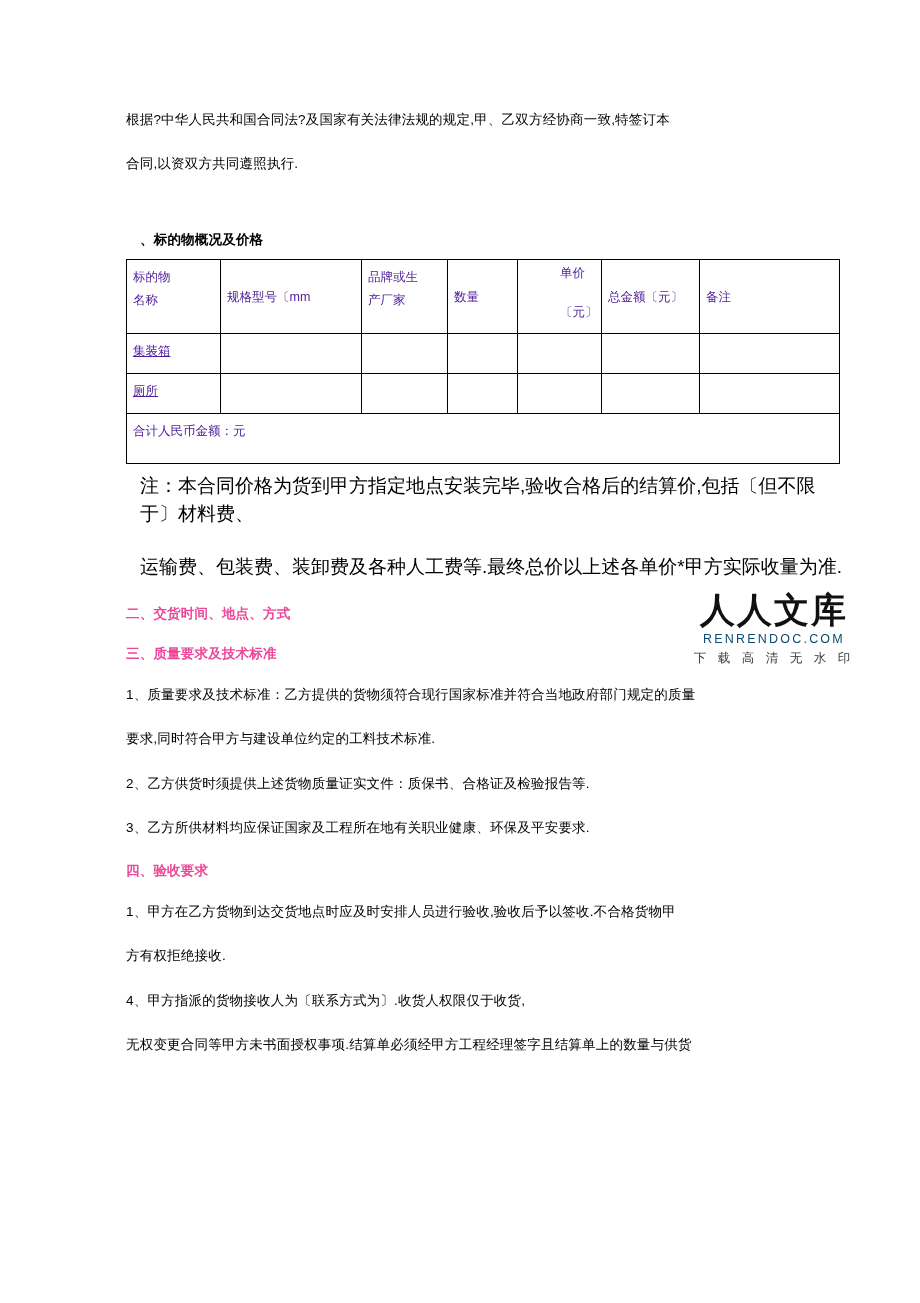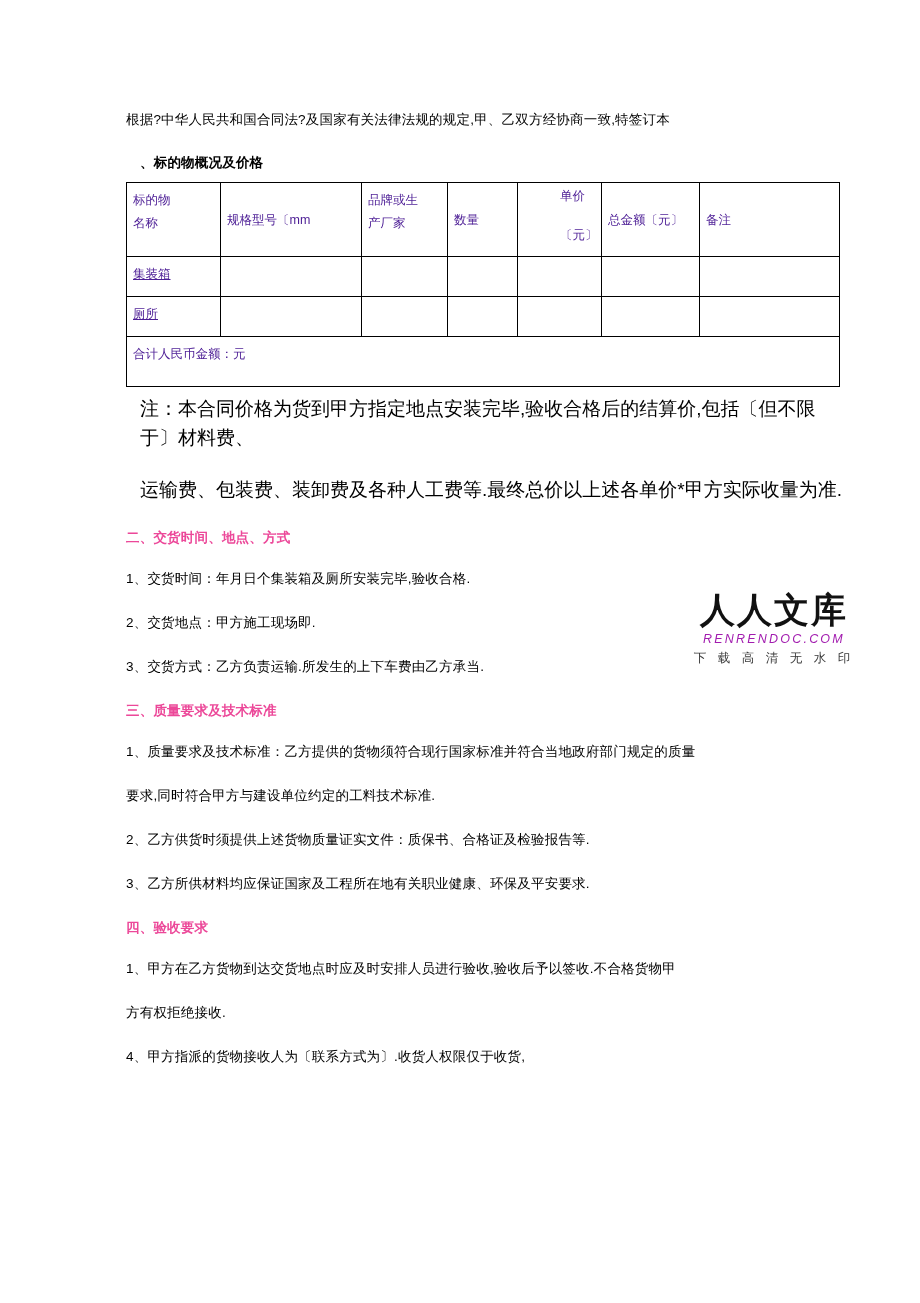--- a/index.html
+++ b/index.html
@@ -112,42 +112,42 @@
     font-family: "DejaVu Serif", serif;
     font-weight: bold;
     font-size: 35px;
     letter-spacing: 2px;
     line-height: 1.05;
   }
   .wm-sub {
     font-family: "Liberation Sans", sans-serif;
     font-size: 12.5px;
     letter-spacing: 2.2px;
-    color: #a21caf;
+    color: #0c4a6e;
     margin-top: 3px;
-    font-style: italic;
   }
   .wm-sub2 {
     font-family: "Liberation Sans", sans-serif;
     font-size: 12.5px;
     letter-spacing: 4px;
     color: #3a3a3a;
     margin-top: 4px;
   }
   .body-list .para {
     margin-bottom: 24px;
   }
 </style>
 </head>
 <body>
 
 <div class="page">
   <div class="doc">
 
     <p class="para">根据?中华人民共和国合同法?及国家有关法律法规的规定,甲、乙双方经协商一致,特签订本</p>
+    <p class="para gap-xl">合同,以资双方共同遵照执行.</p>
 
     <div class="section-title">、标的物概况及价格</div>
 
     <table class="goods">
       <tbody>
           <tr class="head">
         <td style="width:94px" class="cell-two-line">
           <span>标的物</span>
           <span>名称</span>
         </td>
@@ -193,39 +193,35 @@
       <tr class="total">
         <td colspan="7">合计人民币金额：元</td>
       </tr>
     </tbody>
       </table>
 
     <p class="note">注：本合同价格为货到甲方指定地点安装完毕,验收合格后的结算价,包括〔但不限于〕材料费、</p>
     <p class="note gap-xl">运输费、包装费、装卸费及各种人工费等.最终总价以上述各单价*甲方实际收量为准.</p>
 
     <div class="heading">二、交货时间、地点、方式</div>
-    <div class="body-list">
-      <p class="para">1、交货时间：年月日个集装箱及厕所安装完毕,验收合格.</p>
-      <p class="para">2、交货地点：甲方施工现场即.</p>
-      <p class="para gap-xl">3、交货方式：乙方负责运输.所发生的上下车费由乙方承当.</p>
-    </div>
 
     <div class="heading">三、质量要求及技术标准</div>
     <div class="body-list">
       <p class="para">1、质量要求及技术标准：乙方提供的货物须符合现行国家标准并符合当地政府部门规定的质量</p>
       <p class="para">要求,同时符合甲方与建设单位约定的工料技术标准.</p>
       <p class="para">2、乙方供货时须提供上述货物质量证实文件：质保书、合格证及检验报告等.</p>
       <p class="para tight">3、乙方所供材料均应保证国家及工程所在地有关职业健康、环保及平安要求.</p>
     </div>
 
     <div class="heading">四、验收要求</div>
     <div class="body-list">
       <p class="para">1、甲方在乙方货物到达交货地点时应及时安排人员进行验收,验收后予以签收.不合格货物甲</p>
       <p class="para">方有权拒绝接收.</p>
       <p class="para">4、甲方指派的货物接收人为〔联系方式为〕.收货人权限仅于收货,</p>
+      <p class="para">无权变更合同等甲方未书面授权事项.结算单必须经甲方工程经理签字且结算单上的数量与供货</p>
     </div>
 
   </div>
 
   <div class="watermark">
     <div class="wm-main">人人文库</div>
     <div class="wm-sub">RENRENDOC.COM</div>
     <div class="wm-sub2">下 载 高 清 无 水 印</div>
   </div>
 </div>

